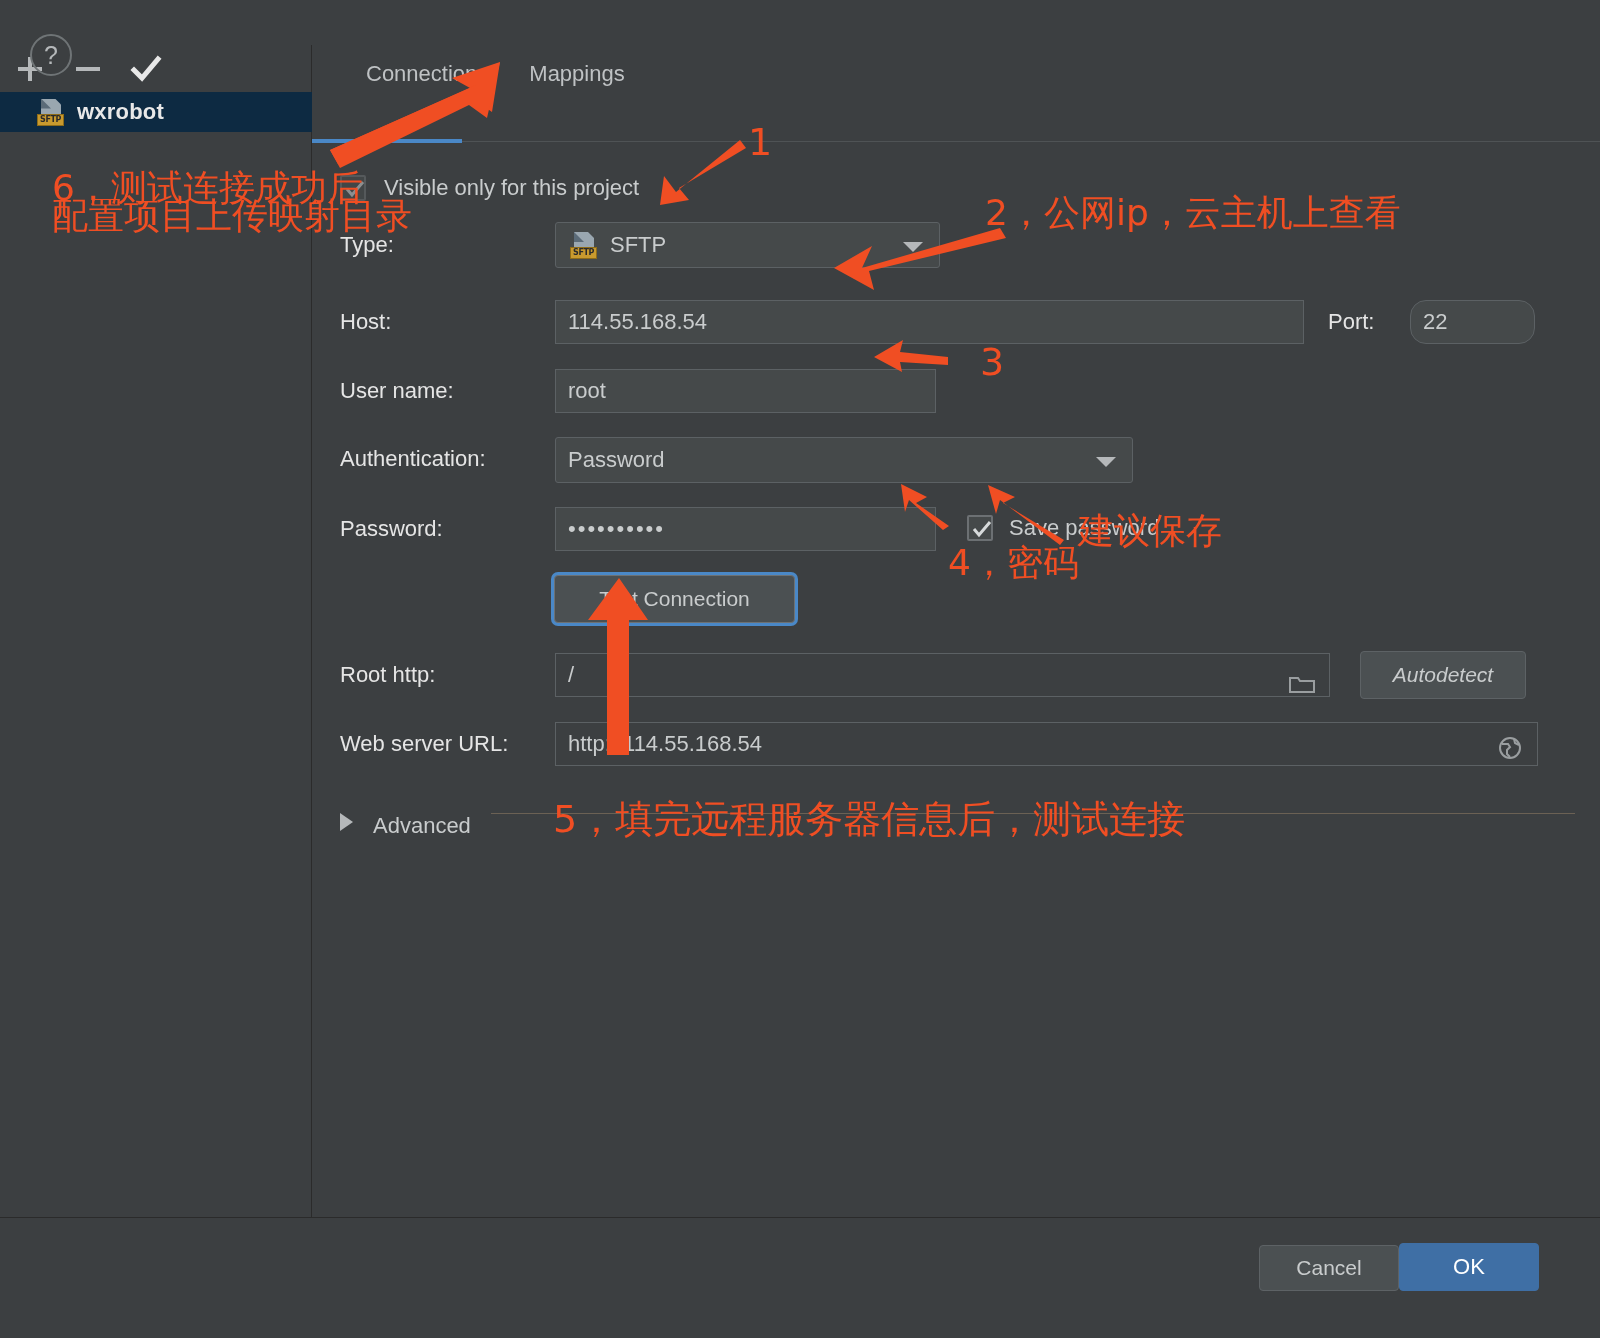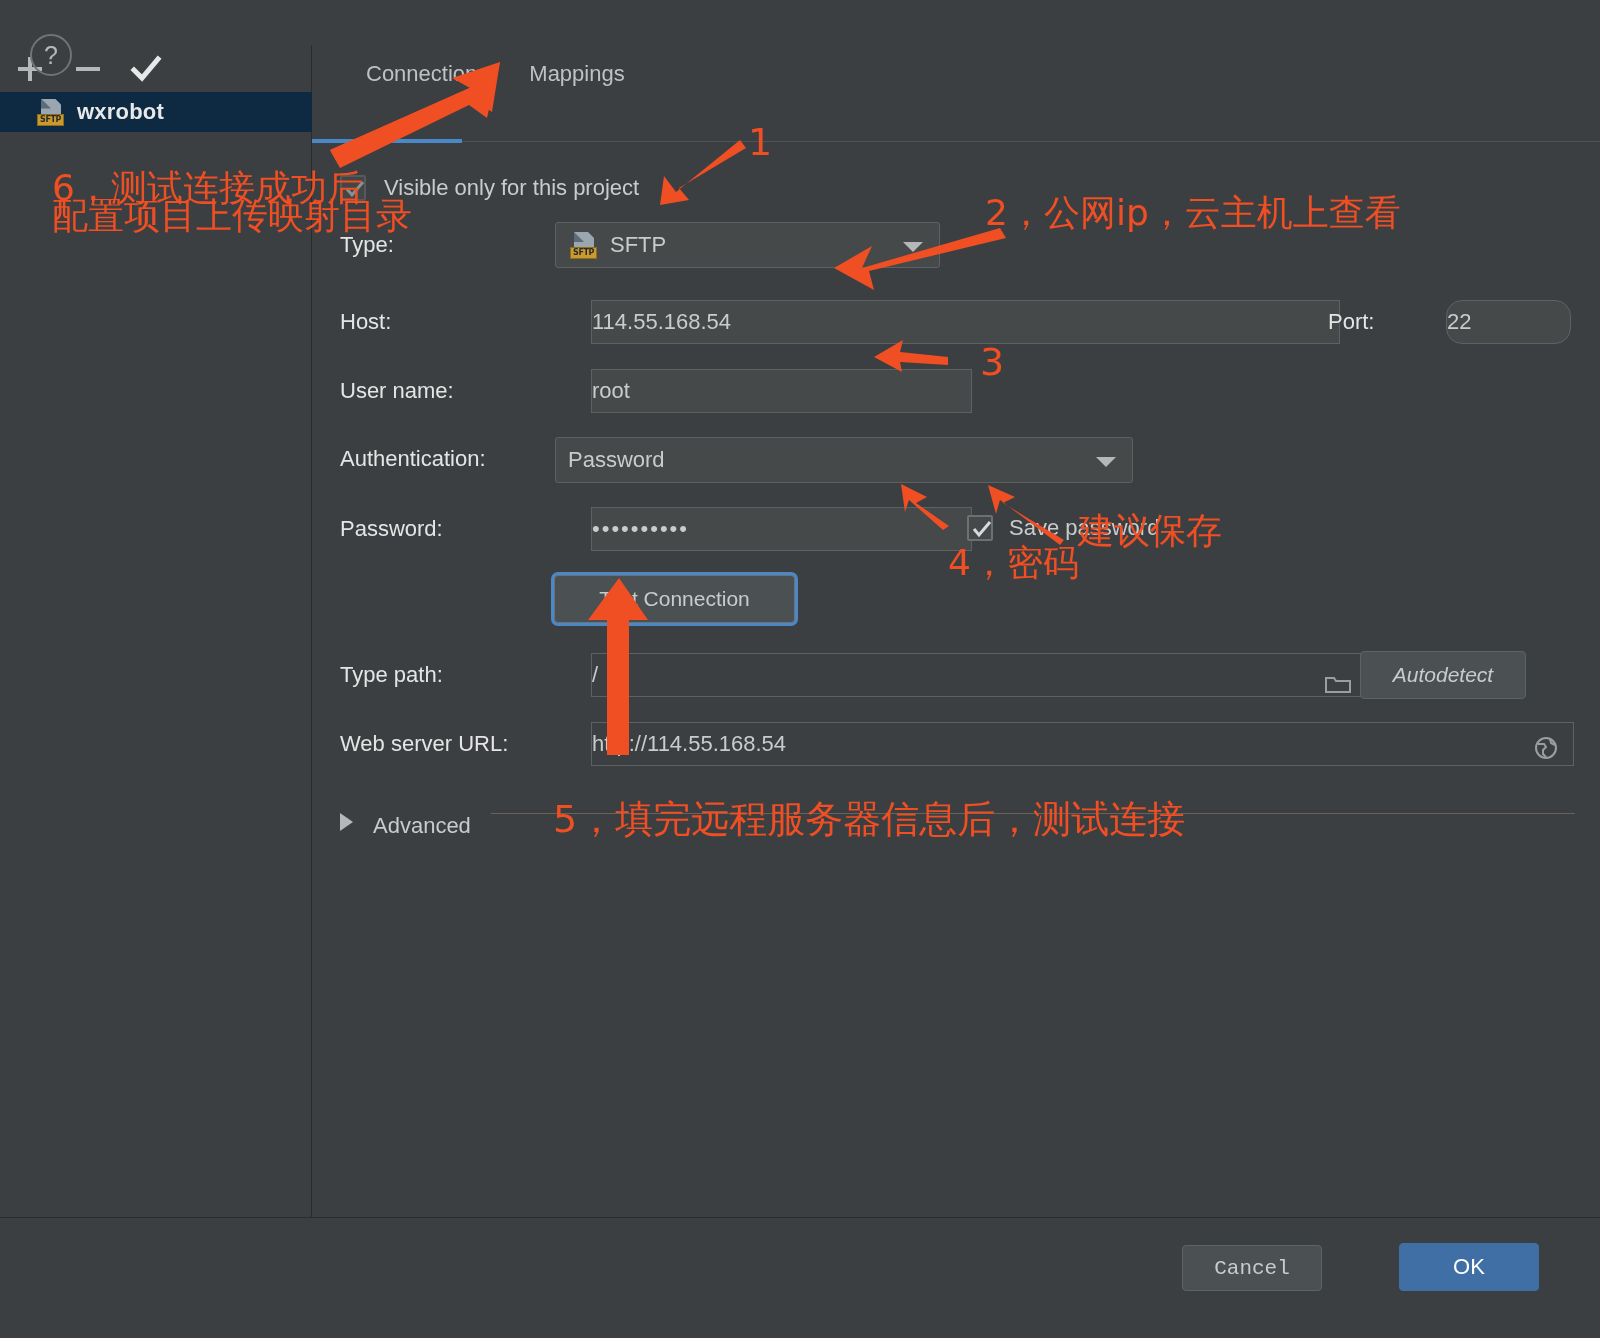--- a/index.html
+++ b/index.html
@@ -105,21 +105,21 @@
   .form { position: absolute; left: 0; top: 100px; width: 1288px; }
   .lbl {
     position: absolute; font-size: 22px; color: #e5e5e5;
     line-height: 44px; white-space: nowrap;
   }
 
   .field {
     position: absolute; height: 44px;
     background: #45494a; border: 1px solid #5c6164;
     color: #c9cccd; font-size: 22px; line-height: 42px;
-    padding-left: 0; overflow: hidden; white-space: nowrap; margin-left: 36px;
+    padding-left: 12px; overflow: hidden; white-space: nowrap;
   }
   .field.flat { background: #3c3f41; }
   .combo { position: absolute; height: 46px; background: #45494a;
            border: 1px solid #5c6164; border-radius: 3px;
            color: #c9cccd; font-size: 22px; line-height: 44px; }
   .combo .txt { position: absolute; left: 54px; top: 0; }
   .combo.plain .txt { left: 12px; }
   .combo .ico { position: absolute; left: 14px; top: 9px; }
   .caret {
     position: absolute; right: 16px; top: 19px;
@@ -160,21 +160,21 @@
   .bottom {
     position: absolute; left: 0; top: 1217px; width: 1600px; height: 121px;
     background: #3c3f41; border-top: 1px solid #2b2b2b;
   }
   .help {
     position: absolute; left: 30px; top: 34px; width: 42px; height: 42px;
     border-radius: 50%; border: 2px solid #6f7476; color: #b5b8ba;
     font-size: 25px; display: flex; align-items: center; justify-content: center;
   }
   .btn-cancel {
-    position: absolute; left: 1182px; top: 1245px; width: 140px; height: 46px; font-family: Liberation Mono, monospace;
+    position: absolute; left: 1259px; top: 1245px; width: 140px; height: 46px;
   }
   .btn-ok {
     position: absolute; left: 1399px; top: 1243px; width: 140px; height: 48px;
     background: #3f6fa5; border: 1px solid #3f6fa5; border-radius: 4px;
     color: #ffffff; font-size: 22px;
     display: flex; align-items: center; justify-content: center;
   }
 
   
   .anno {
@@ -259,21 +259,21 @@
 
       <div class="cb" style="left:655px; top:370px;">
         <svg width="24" height="24" viewBox="0 0 24 24">
           <path d="M4 12 L9 18 L20 5" fill="none" stroke="#d7dadb" stroke-width="3"></path>
         </svg>
       </div>
       <div class="cb-label" style="left:697px; top:370px;">Save password</div>
 
       <div class="btn focus" style="left:242px; top:430px; width:241px; height:48px;">Test Connection</div>
 
-      <div class="lbl" style="left:28px; top:508px;">Type path:</div>
+      <div class="lbl" style="left:28px; top:508px;">Root http:</div>
       <div class="field flat" style="left:243px; top:508px; width:775px;">
         <span>/</span>
         <span class="folder-ico">
           <svg width="26" height="20" viewBox="0 0 26 20">
             <path d="M1 4 h8 l2 3 h14 v11 h-24 z" fill="none" stroke="#9a9ea0" stroke-width="2"></path>
           </svg>
         </span>
       </div>
       <div class="btn" style="left:1048px; top:506px; width:166px; height:48px;font-style:italic;">Autodetect</div>
 

